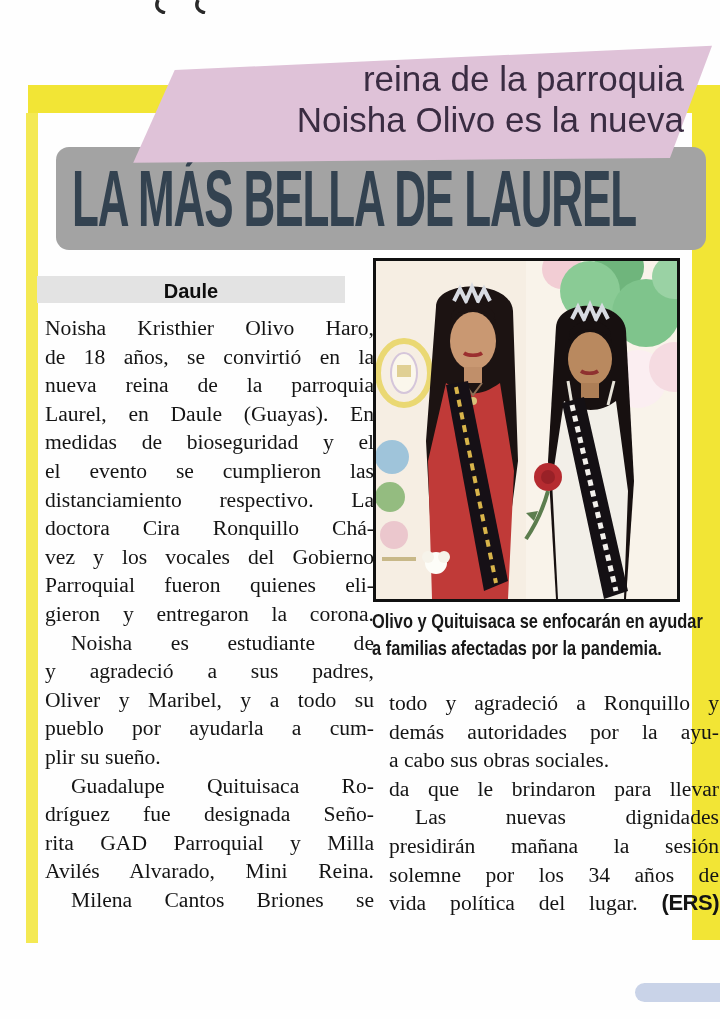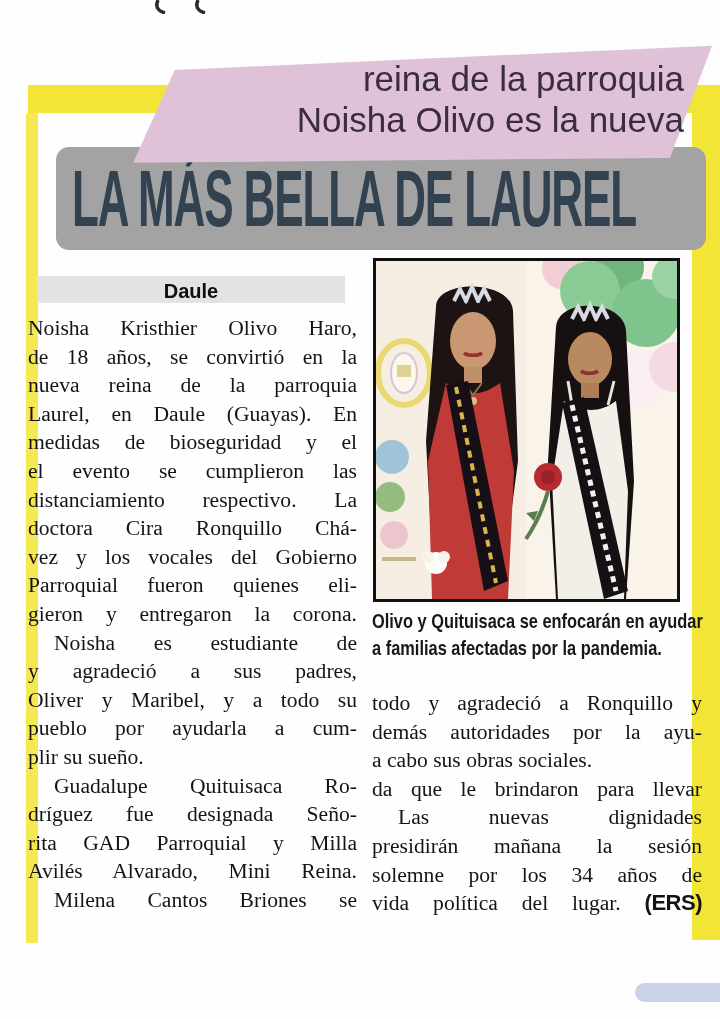--- a/index.html
+++ b/index.html
@@ -24,21 +24,21 @@
   .banner-text{position:absolute;right:30px;top:16px;text-align:right;
                font-family:"Liberation Sans",sans-serif;font-weight:400;
                font-size:35px;line-height:41px;color:#3A2C42;white-space:nowrap;}
 
   
   .secbar{position:absolute;left:37px;top:276px;width:308px;height:27px;background:#E3E3E3;
           display:flex;align-items:flex-end;justify-content:center;}
   .seclabel{font-family:"Liberation Sans",sans-serif;font-weight:bold;font-size:20px;color:#0e0e0e;}
 
   
-  .col{position:absolute;}
+  .col{position:absolute;margin-left:17px;}
   .bl{font-size:21.6px;line-height:28.6px;color:#141414;text-align:justify;text-align-last:justify;}
   .ll{text-align-last:left;}
   .ind{text-indent:26px;}
   .tag{font-family:"Liberation Sans",sans-serif;font-weight:bold;font-size:22px;letter-spacing:-0.5px;}
 
   
   .photo{position:absolute;left:373px;top:258px;width:301px;height:338px;border:3px solid #101010;
          background:#f6efe5;}
   .cap{position:absolute;left:372px;top:607px;width:420px;
        font-family:"Liberation Sans",sans-serif;font-weight:bold;font-size:20.5px;line-height:27px;

